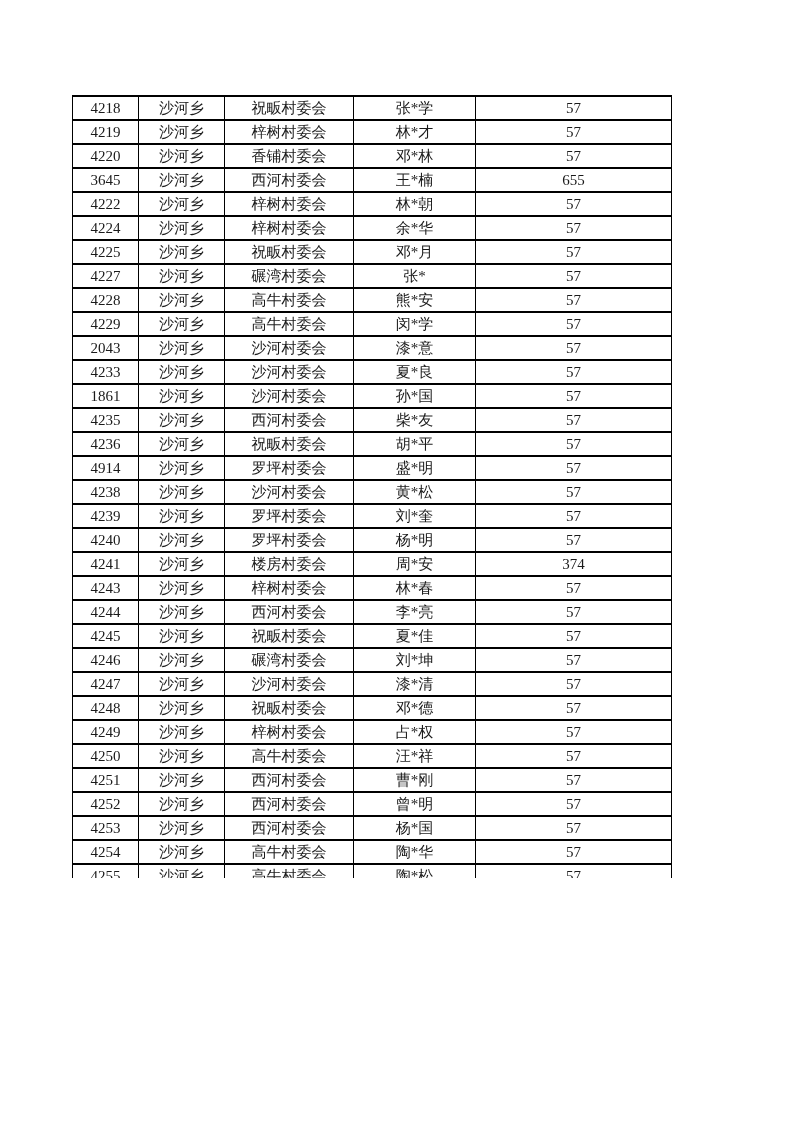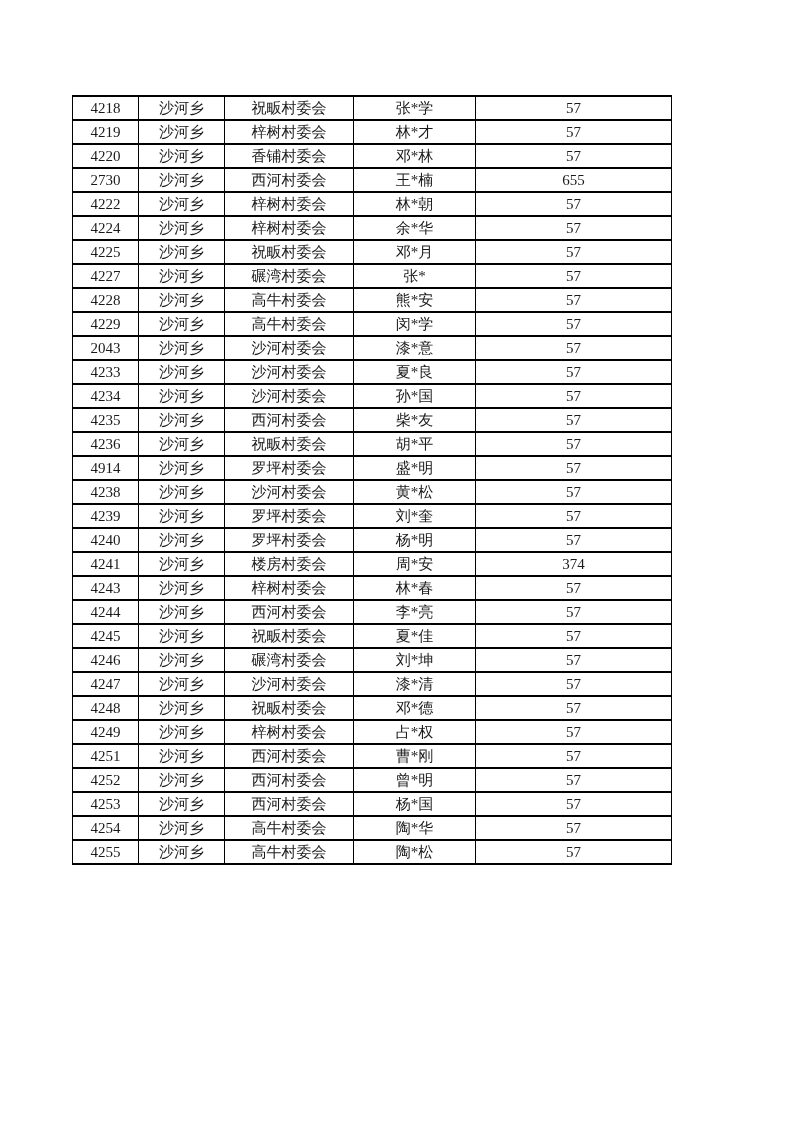--- a/index.html
+++ b/index.html
@@ -78,21 +78,21 @@
           <td>57</td>
         </tr>
         <tr>
           <td>4220</td>
           <td>沙河乡</td>
           <td>香铺村委会</td>
           <td>邓*林</td>
           <td>57</td>
         </tr>
         <tr>
-          <td>2730</td>
+          <td>3645</td>
           <td>沙河乡</td>
           <td>西河村委会</td>
           <td>王*楠</td>
           <td>655</td>
         </tr>
         <tr>
           <td>4222</td>
           <td>沙河乡</td>
           <td>梓树村委会</td>
           <td>林*朝</td>
@@ -141,21 +141,21 @@
           <td>57</td>
         </tr>
         <tr>
           <td>4233</td>
           <td>沙河乡</td>
           <td>沙河村委会</td>
           <td>夏*良</td>
           <td>57</td>
         </tr>
         <tr>
-          <td>4234</td>
+          <td>1861</td>
           <td>沙河乡</td>
           <td>沙河村委会</td>
           <td>孙*国</td>
           <td>57</td>
         </tr>
         <tr>
           <td>4235</td>
           <td>沙河乡</td>
           <td>西河村委会</td>
           <td>柴*友</td>
@@ -243,20 +243,27 @@
           <td>沙河乡</td>
           <td>祝畈村委会</td>
           <td>邓*德</td>
           <td>57</td>
         </tr>
         <tr>
           <td>4249</td>
           <td>沙河乡</td>
           <td>梓树村委会</td>
           <td>占*权</td>
+          <td>57</td>
+        </tr>
+        <tr>
+          <td>4250</td>
+          <td>沙河乡</td>
+          <td>高牛村委会</td>
+          <td>汪*祥</td>
           <td>57</td>
         </tr>
         <tr>
           <td>4251</td>
           <td>沙河乡</td>
           <td>西河村委会</td>
           <td>曹*刚</td>
           <td>57</td>
         </tr>
         <tr>

